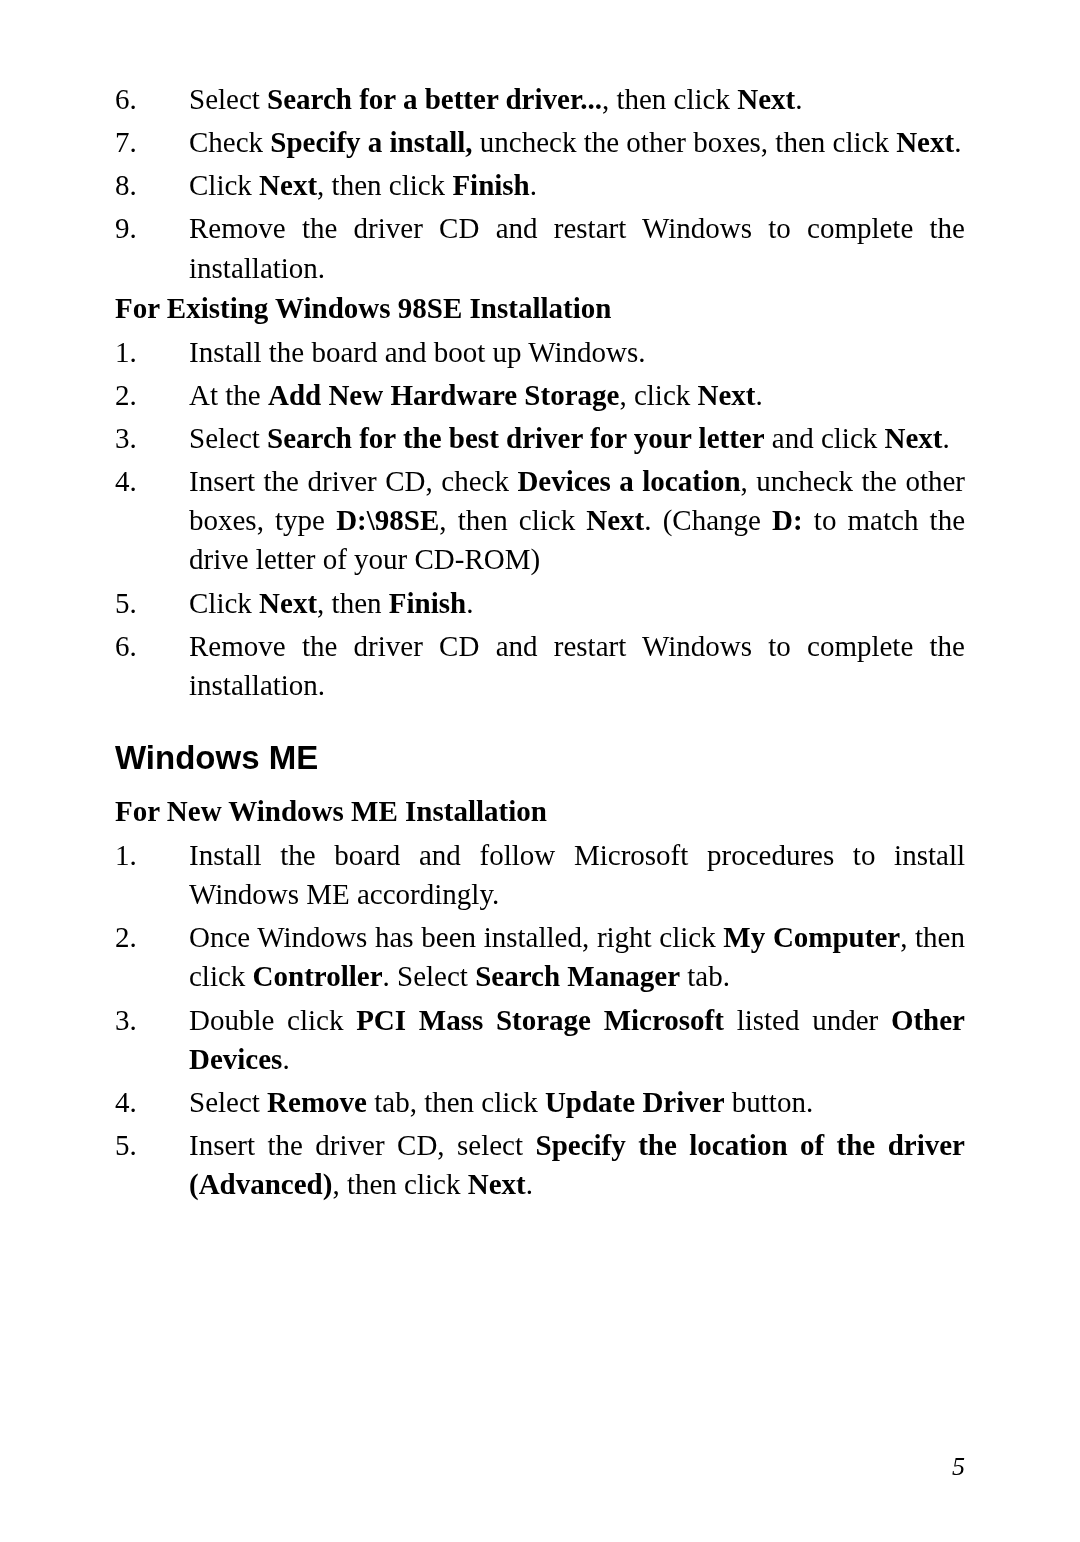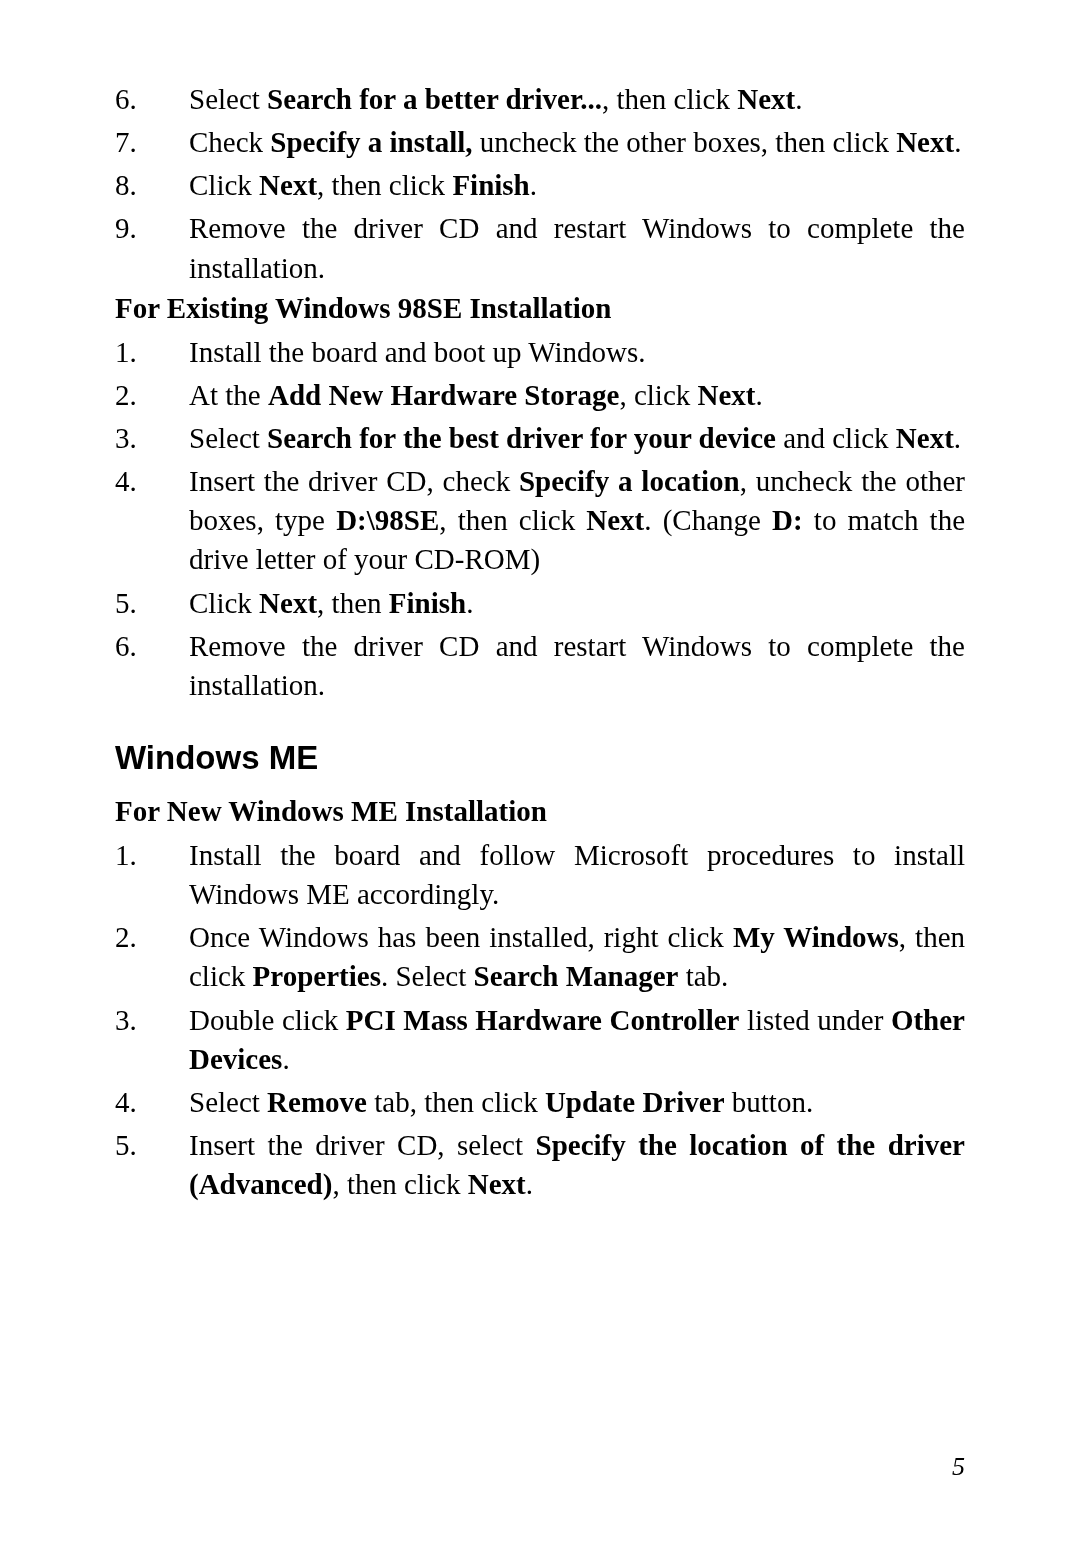--- a/index.html
+++ b/index.html
@@ -82,25 +82,25 @@
   <div class="list-item">
     <div class="list-num">1.</div>
     <div class="list-text">Install the board and boot up Windows.</div>
   </div>
   <div class="list-item">
     <div class="list-num">2.</div>
     <div class="list-text">At the <span class="b">Add New Hardware Storage</span>, click <span class="b">Next</span>.</div>
   </div>
   <div class="list-item">
     <div class="list-num">3.</div>
-    <div class="list-text">Select <span class="b">Search for the best driver for your device</span> and click <span class="b">Next</span>.</div>
+    <div class="list-text">Select <span class="b">Search for the best driver for your letter</span> and click <span class="b">Next</span>.</div>
   </div>
   <div class="list-item">
     <div class="list-num">4.</div>
-    <div class="list-text">Insert the driver CD, check <span class="b">Specify a location</span>, uncheck the other boxes, type <span class="b">D:\98SE</span>, then click <span class="b">Next</span>.  (Change <span class="b">D:</span> to match the drive letter of your CD-ROM)</div>
+    <div class="list-text">Insert the driver CD, check <span class="b">Devices a location</span>, uncheck the other boxes, type <span class="b">D:\98SE</span>, then click <span class="b">Next</span>.  (Change <span class="b">D:</span> to match the drive letter of your CD-ROM)</div>
   </div>
   <div class="list-item">
     <div class="list-num">5.</div>
     <div class="list-text">Click <span class="b">Next</span>, then <span class="b">Finish</span>.</div>
   </div>
   <div class="list-item">
     <div class="list-num">6.</div>
     <div class="list-text">Remove the driver CD and restart Windows to complete the installation.</div>
   </div>
 </div>
@@ -109,25 +109,25 @@
 
 <div class="heading-bold" style="margin-top:12px;">For New Windows ME Installation</div>
 
 <div>
   <div class="list-item">
     <div class="list-num">1.</div>
     <div class="list-text">Install the board and follow Microsoft procedures to install Windows ME accordingly.</div>
   </div>
   <div class="list-item">
     <div class="list-num">2.</div>
-    <div class="list-text">Once Windows has been installed, right click <span class="b">My Windows</span>, then click <span class="b">Properties</span>.  Select <span class="b">Search Manager</span> tab.</div>
+    <div class="list-text">Once Windows has been installed, right click <span class="b">My Computer</span>, then click <span class="b">Controller</span>.  Select <span class="b">Search Manager</span> tab.</div>
   </div>
   <div class="list-item">
     <div class="list-num">3.</div>
-    <div class="list-text">Double click <span class="b">PCI Mass Hardware Controller</span> listed under <span class="b">Other Devices</span>.</div>
+    <div class="list-text">Double click <span class="b">PCI Mass Storage Microsoft</span> listed under <span class="b">Other Devices</span>.</div>
   </div>
   <div class="list-item">
     <div class="list-num">4.</div>
     <div class="list-text">Select <span class="b">Remove</span> tab, then click <span class="b">Update Driver</span> button.</div>
   </div>
   <div class="list-item">
     <div class="list-num">5.</div>
     <div class="list-text">Insert the driver CD, select <span class="b">Specify the location of the driver (Advanced)</span>, then click <span class="b">Next</span>.</div>
   </div>
 </div>

